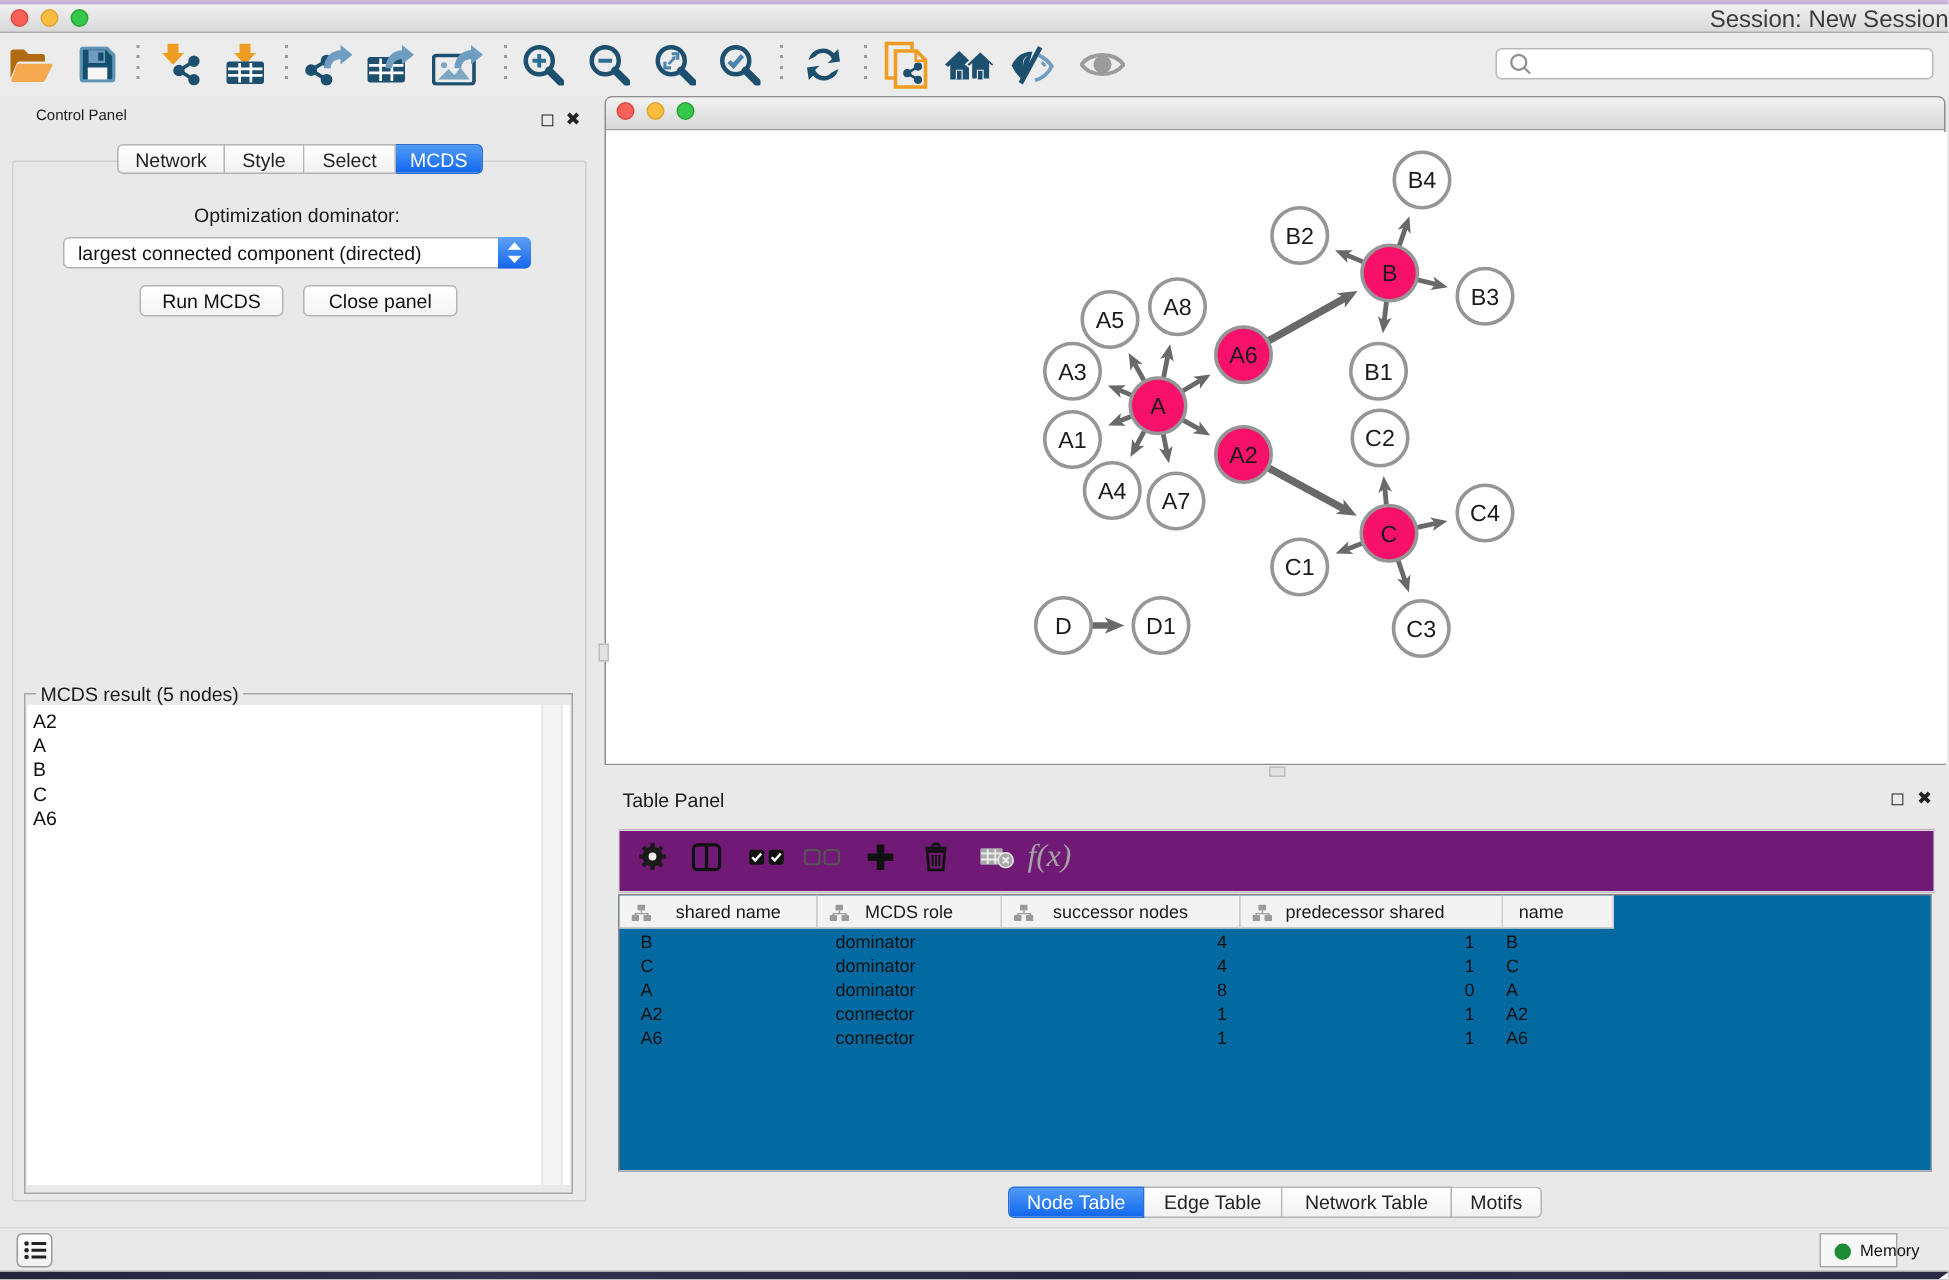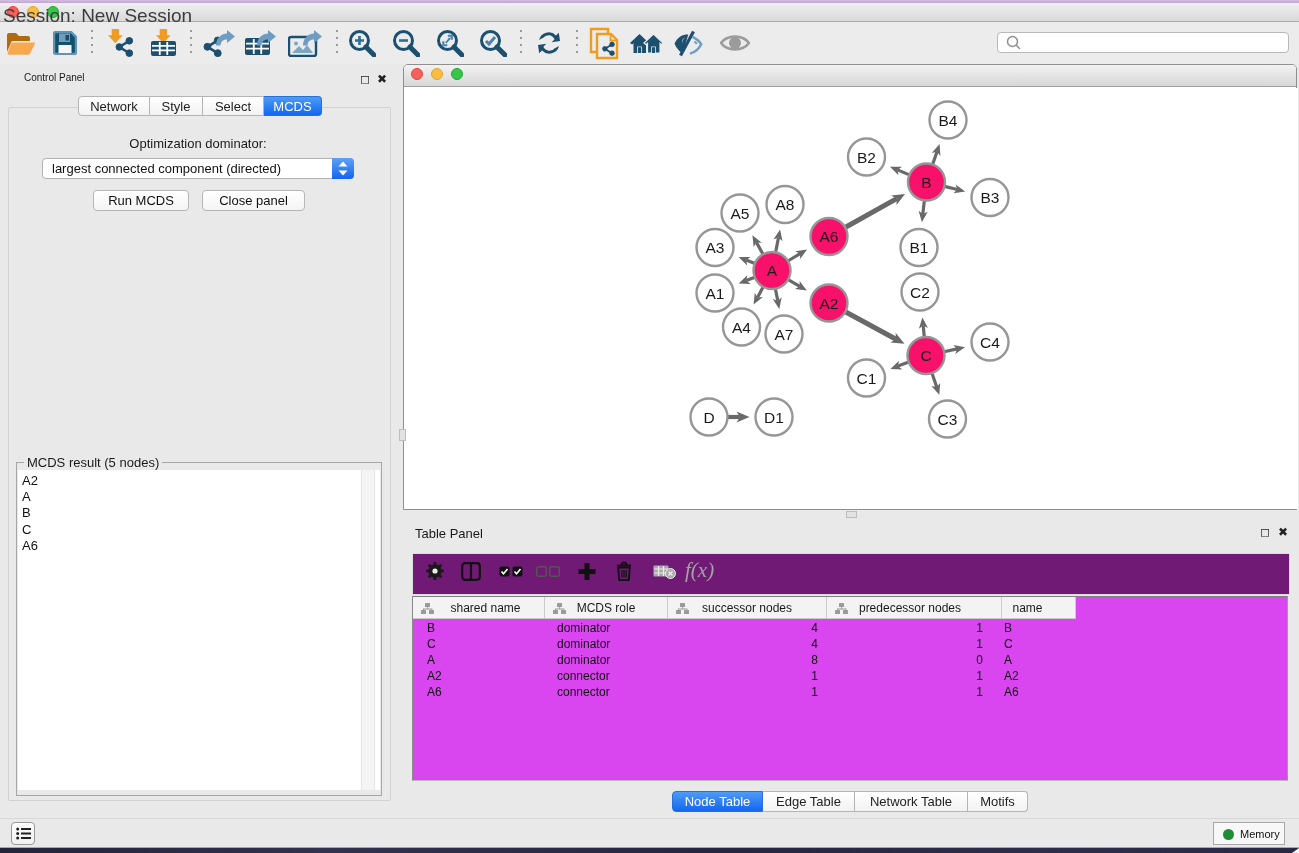--- a/index.html
+++ b/index.html
@@ -6,22 +6,22 @@
 html,body { width:1299px; height:853px; overflow:hidden; }
 body { font-family:"Liberation Sans", sans-serif; background:#e9e9e9; position:relative; }
 .abs { position:absolute; }
 
 
 #purple { left:0; top:0; width:1299px; height:3px;
   background:linear-gradient(#d4bce2,#bfa6d0); }
 #titlebar { left:0; top:3px; width:1299px; height:19px;
   background:linear-gradient(#f0f0f0,#d9d9d9);
   border-bottom:1px solid #acacac; }
-#titlebar .title { position:absolute; left:3px; right:0; top:2px; text-align:left;
-  font-size:19px; color:#3c3c3c; }
+#titlebar .title { position:absolute; left:16px; right:0; top:2px; text-align:right;
+  font-size:16px; color:#3c3c3c; }
 .tl { position:absolute; border-radius:50%; width:12px; height:12px; top:3px; }
 .tl.r { background:#f8605a; border:0.5px solid #df4741; }
 .tl.y { background:#fbbd3f; border:0.5px solid #e0a335; }
 .tl.g { background:#34c748; border:0.5px solid #2aa33a; }
 #titlebar .r { left:7px; } #titlebar .y { left:27px; } #titlebar .g { left:47px; }
 
 #toolbar { left:0; top:22px; width:1299px; height:42px; background:#ececec; }
 .tsep { position:absolute; top:8px; height:28px; width:2px;
   background:repeating-linear-gradient(#9a9a9a 0 2px, rgba(0,0,0,0) 2px 7px); }
 .ticon { position:absolute; }
@@ -69,36 +69,36 @@
   font-size:13px; color:#2d2d2d; }
 #nettitle .r { left:7px; } #nettitle .y { left:27px; } #nettitle .g { left:47px; }
 #netcontent { position:absolute; left:0; top:23px; width:894px; height:421px; background:#fff; }
 
 
 #tpanel { left:403px; top:517px; width:896px; height:301px; background:#e9e9e9; }
 #tpanel .hdr { position:absolute; left:12px; top:9px; font-size:13px; color:#1a1a1a; }
 #ttoolbar { position:absolute; left:9px; top:36px; width:878px; height:42px;
   background:#701a75; border:1px solid #dcdcdc; }
 #ttable { position:absolute; left:9px; top:79px; width:876px; height:185px;
-  background:#d946ef; border-style:solid; border-width:1px; border-color:#808080 #9a9a9a #b8b8b8 #8a8a8a;padding-left:39px; }
+  background:#0369a1; border-style:solid; border-width:1px; border-color:#808080 #9a9a9a #b8b8b8 #8a8a8a;padding-left:39px; }
 #thead { position:absolute; left:0; top:0; width:100%; height:22px;
   font-size:12px; color:#1a1a1a; }
 .thcell { position:absolute; top:0; height:22px; background:#f3f3f3; border-right:1px solid #cccccc;
   border-bottom:1px solid #c9c9c9; text-align:center; line-height:22px; }
 #tbody { position:absolute; left:0; top:23px; width:100%; font-size:12px; color:#111; }
 .trow { position:absolute; left:0; height:16px; }
 .tc { position:absolute; top:1px; }
 .num { text-align:right; }
 
 
 #statusbar { left:0; top:818px; width:1299px; height:30px; background:#e9e9e9; }
 #darkstrip { left:0; top:848px; width:1299px; height:5px; background:linear-gradient(90deg,#23233a,#32324e 25%,#262640 55%,#2e2e4a 80%,#292944); }
 #listbtn { left:11px; top:822px; width:24px; height:23px; border:1px solid #9a9a9a;
   border-radius:4px; background:linear-gradient(#fdfdfd,#f1f1f1); }
-#membtn { left:1213px; top:822px; width:72px; height:23px; border:1px solid #a8a8a8;
+#membtn { left:1213px; top:822px; width:52px; height:23px; border:1px solid #a8a8a8;
   background:#f7f7f7; font-size:11px; color:#111; }
 #membtn .dot { position:absolute; left:9px; top:6px; width:11px; height:11px;
   border-radius:50%; background:#1d8c34; }
 #membtn .t { position:absolute; left:26px; top:5px; }
 </style>
 </head>
 <body>
 <div class="abs" id="purple"></div>
 <div class="abs" id="titlebar">
   <div class="tl r"></div>
@@ -450,21 +450,21 @@
               <path d="M6.2 4 h0.9 v2 h-0.9z M2 5.6 h9.4 v0.9 H2z M2 5.6 h0.9 v2 h-0.9z M10.5 5.6 h0.9 v2 h-0.9z"></path>
             </g>
           </svg>successor nodes</div>
       <div class="thcell" style="left:414px; width:175px;"><svg width="13" height="11" viewBox="0 0 13 11" style="position:absolute;left:8px;top:6px;">
             <g fill="#9a9a9a">
               <rect x="4" y="0" width="5" height="4" rx="0.5"></rect>
               <rect x="0" y="7" width="5" height="4" rx="0.5"></rect>
               <rect x="8" y="7" width="5" height="4" rx="0.5"></rect>
               <path d="M6.2 4 h0.9 v2 h-0.9z M2 5.6 h9.4 v0.9 H2z M2 5.6 h0.9 v2 h-0.9z M10.5 5.6 h0.9 v2 h-0.9z"></path>
             </g>
-          </svg><span style="margin-left:-8px;">predecessor nodes</span></div>
+          </svg><span style="margin-left:-8px;">predecessor shared</span></div>
       <div class="thcell" style="left:589px; width:74px;"><span style="margin-left:-22px;">name</span></div>
     </div>
     <div id="tbody">
         <div class="trow" style="top:0px;">
       <span class="tc" style="left:14px;">B</span>
       <span class="tc" style="left:144px;">dominator</span>
       <span class="tc num" style="left:305px; width:100px;">4</span>
       <span class="tc num" style="left:470px; width:100px;">1</span>
       <span class="tc" style="left:591px;">B</span>
     </div>

